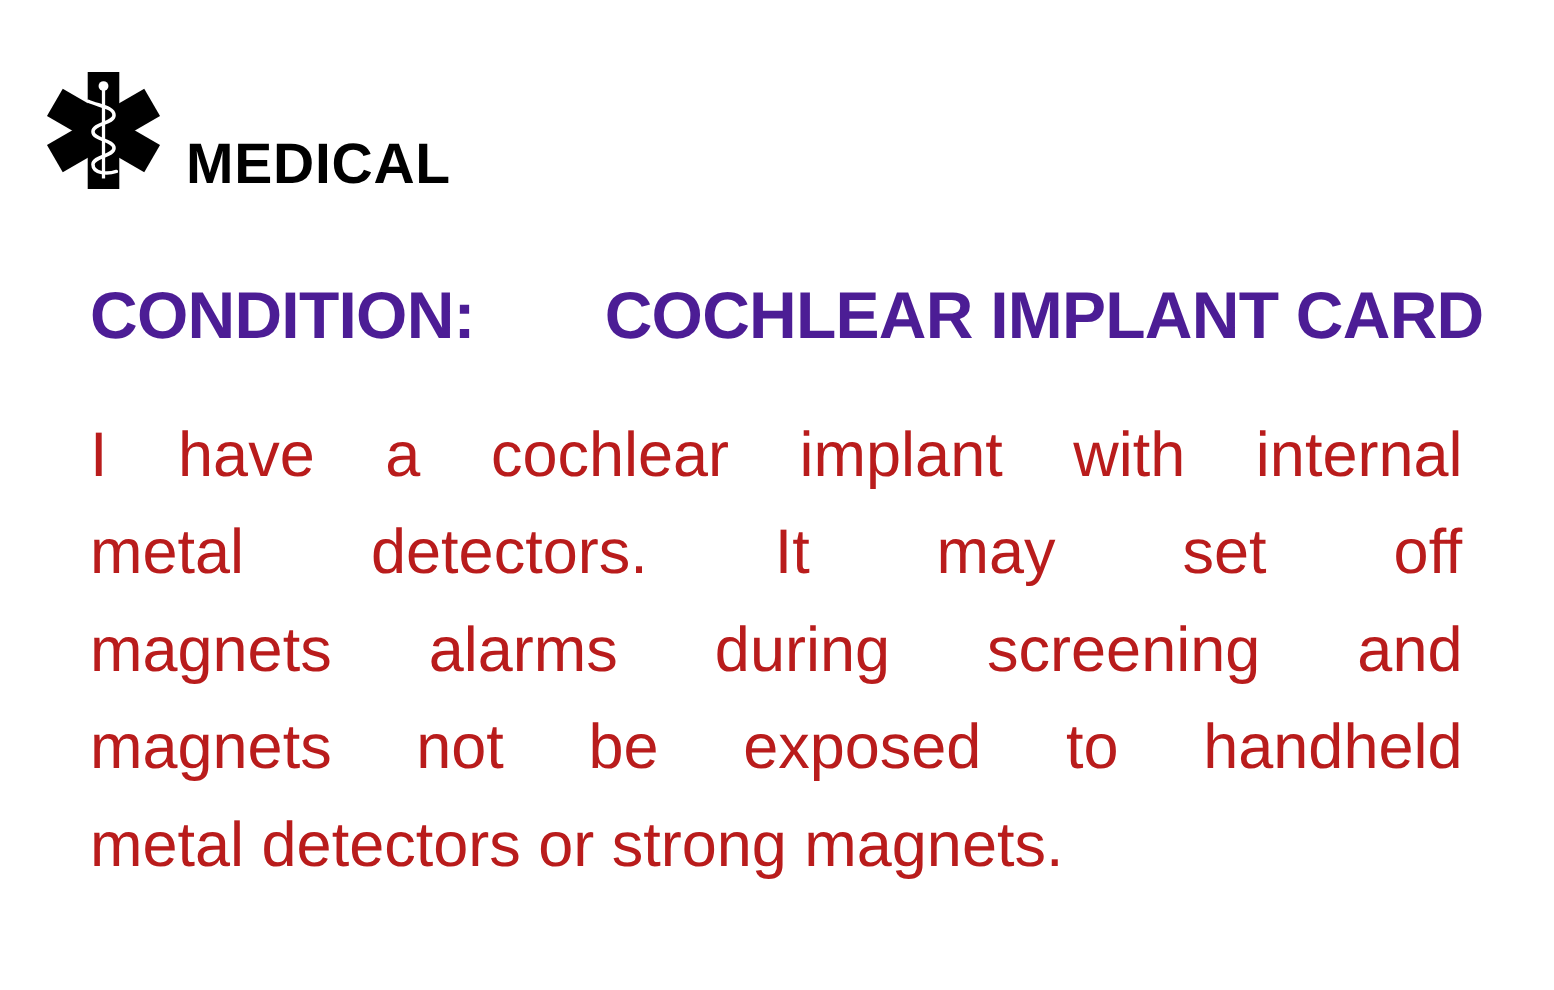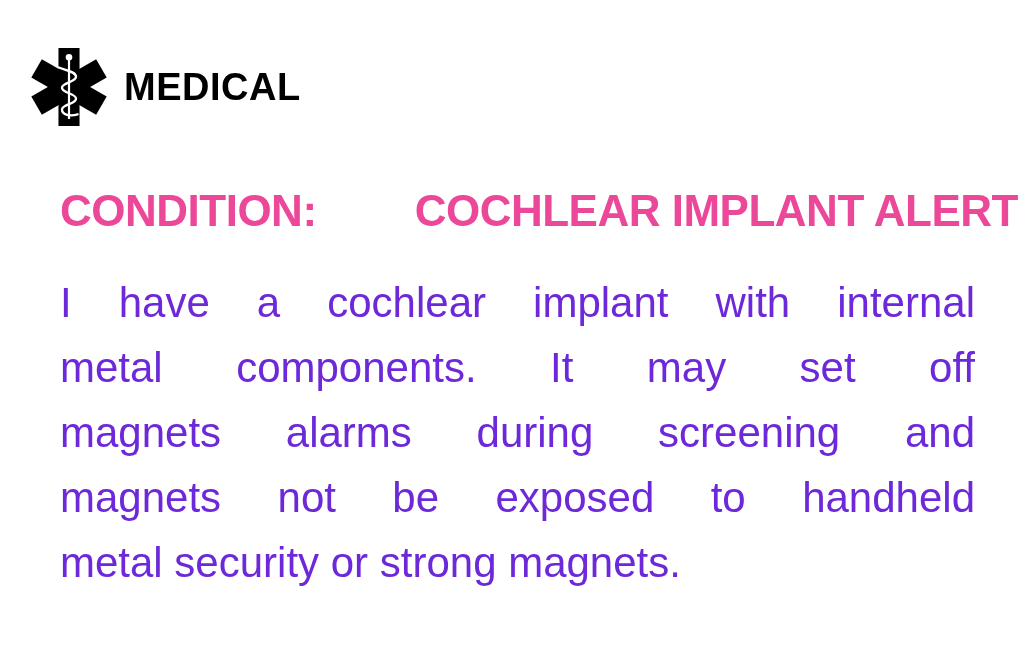--- a/index.html
+++ b/index.html
@@ -12,21 +12,21 @@
     width: 1036px;
     height: 660px;
     background: #ffffff;
     font-family: "Liberation Sans", sans-serif;
     color: #000000;
     overflow: hidden;
     box-sizing: border-box;
   }
   .logo-row {
     display: flex;
-    align-items: center;
+    align-items: flex-end;
     gap: 16px;
     padding: 44px 0 0 30px;
   }
   .logo-icon {
     width: 78px;
     height: 86px;
     flex: 0 0 auto;
     display: block;
   }
   .logo-text {
@@ -34,34 +34,34 @@
     font-size: 38px;
     line-height: 40px;
     letter-spacing: 0.5px;
     color: #000000;
     text-transform: uppercase;
   }
   .condition-row {
     display: flex;
     justify-content: space-between;
     align-items: baseline;
-    margin: 56px 18px 0 60px;
+    margin: 56px 47px 0 60px;
     font-weight: 800;
     font-size: 44px;
     line-height: 50px;
-    color: #ec4899;
+    color: #4c1d95;
     white-space: nowrap;
   }
   .condition-label { letter-spacing: -0.5px; }
   .condition-value { letter-spacing: -0.5px; }
   .body-paragraph {
     margin: 34px 61px 0 60px;
     font-size: 42px;
     line-height: 65px;
-    color: #6d28d9;
+    color: #b91c1c;
   }
   .body-line {
     text-align: justify;
     text-align-last: justify;
     height: 65px;
     overflow: hidden;
   }
   .body-line.last {
     text-align: left;
     text-align-last: left;
@@ -85,24 +85,24 @@
         <path d="M37,29 C46,33 59,34 59,41 C59,48 41,48 41,55 C41,62 59,62 59,69 C59,76 41,76 41,83 C41,90 52,92 61,89" fill="none" stroke="#ffffff" stroke-width="3" stroke-linecap="round"></path>
       </g>
     </svg>
     <div class="logo-text">
       <div>MEDICAL</div>
     </div>
   </div>
 
   <div class="condition-row">
     <span class="condition-label">CONDITION:</span>
-    <span class="condition-value">COCHLEAR IMPLANT ALERT</span>
+    <span class="condition-value">COCHLEAR IMPLANT CARD</span>
   </div>
 
   <div class="body-paragraph">
     <div class="body-line">I have a cochlear implant with internal</div>
-    <div class="body-line">metal components. It may set off</div>
+    <div class="body-line">metal detectors. It may set off</div>
     <div class="body-line">magnets alarms during screening and</div>
     <div class="body-line">magnets not be exposed to handheld</div>
-    <div class="body-line last">metal security or strong magnets.</div>
+    <div class="body-line last">metal detectors or strong magnets.</div>
   </div>
 
 </div>
 
 </body></html>

